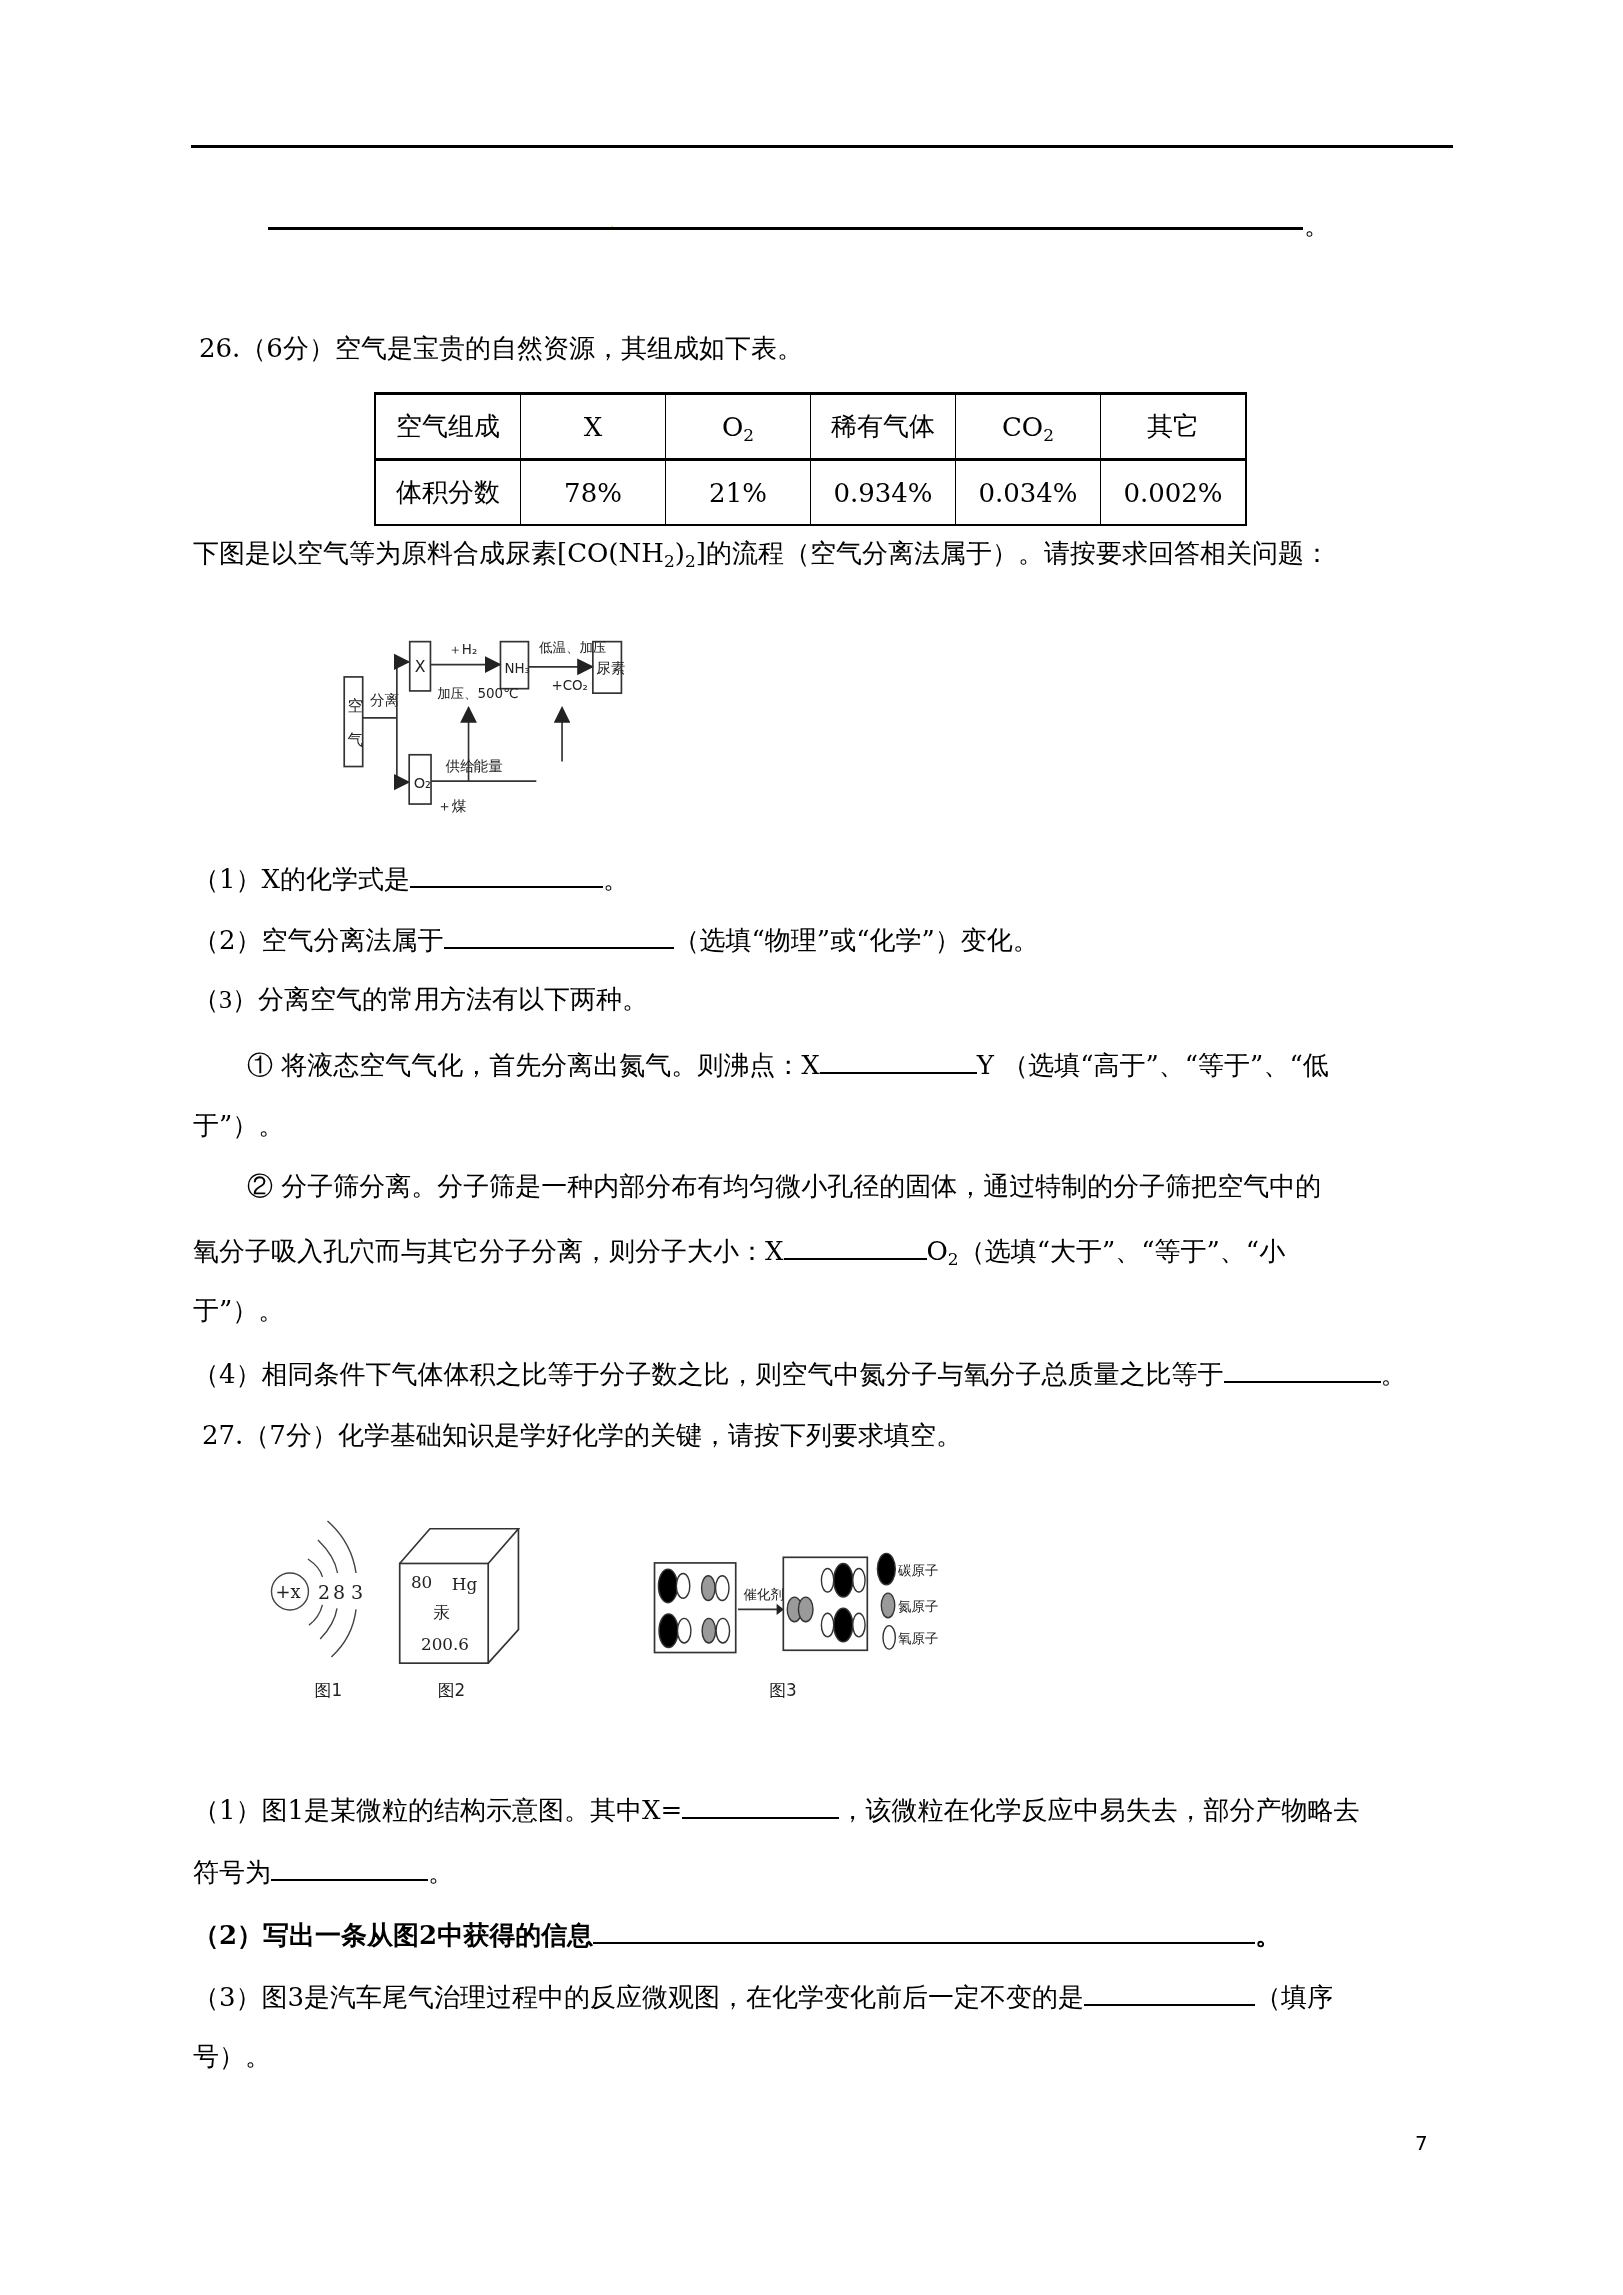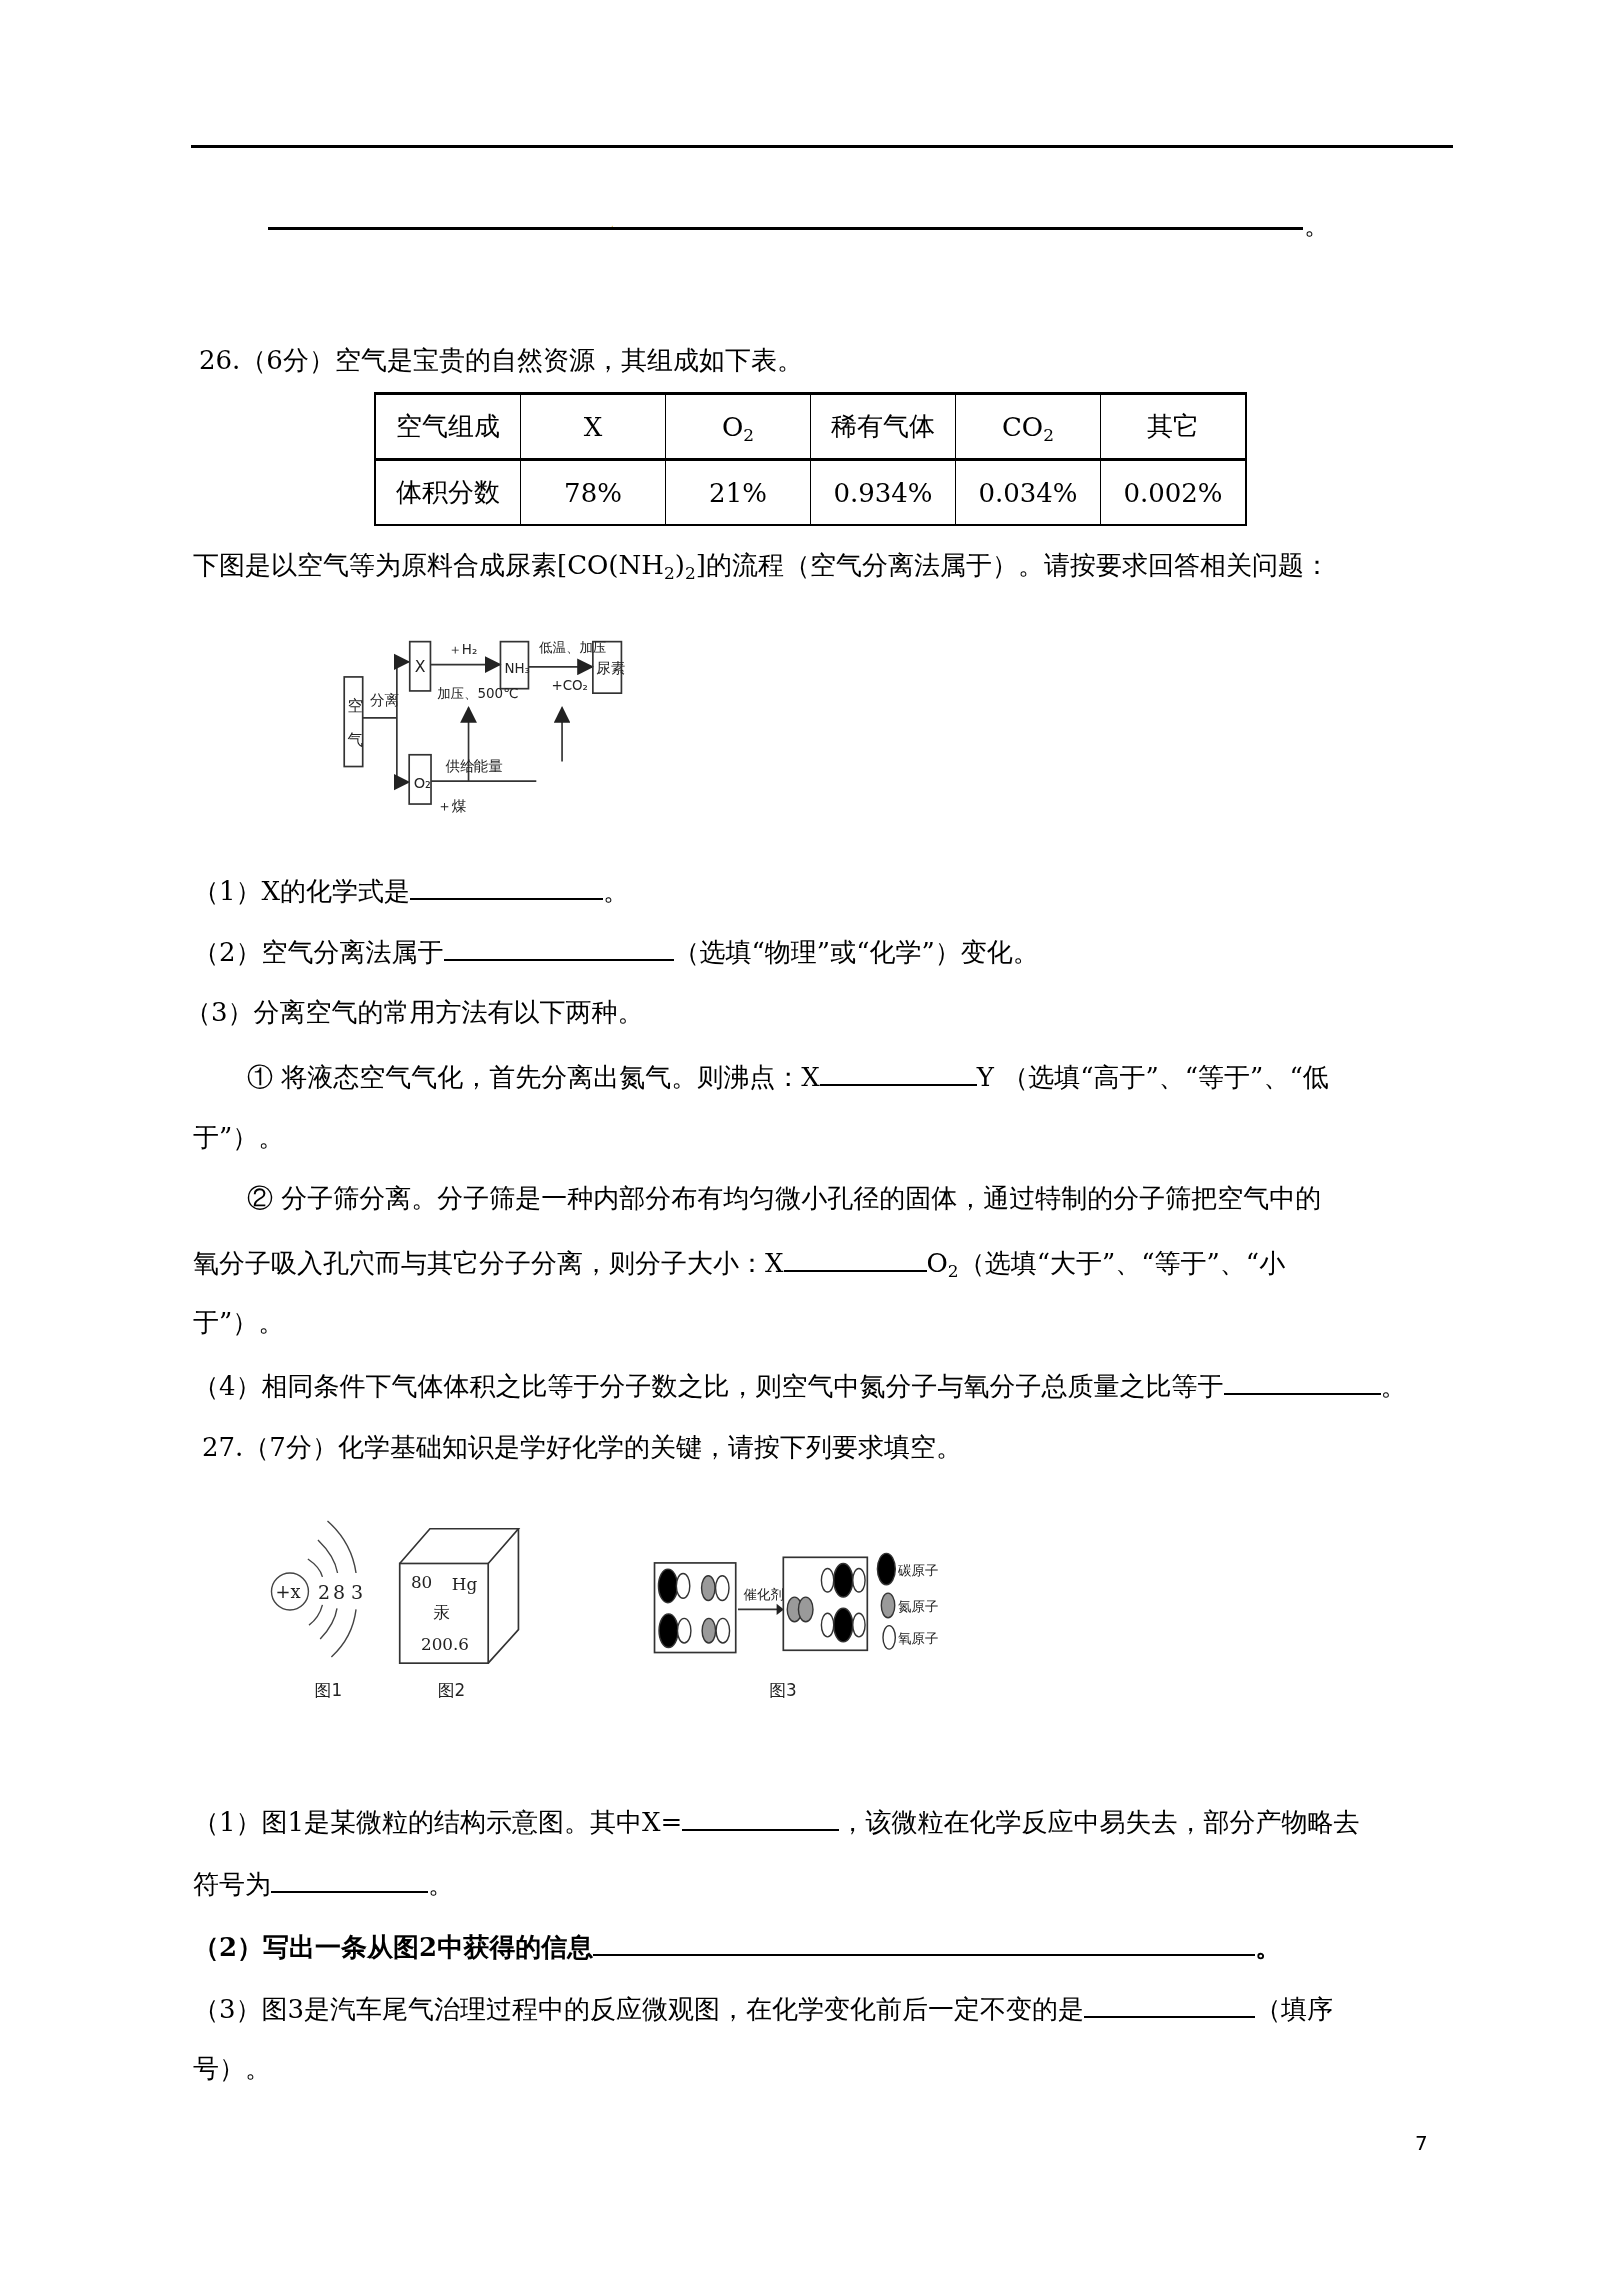--- a/index.html
+++ b/index.html
@@ -1,20 +1,20 @@
 <!DOCTYPE html>
 <html style="font-size:9px"><head>
 <meta charset="utf-8">
 <style>
   html, body { margin: 0; padding: 0; background: #ffffff; }
   body { width: 1623px; height: 2295px; position: relative; overflow: hidden;
          font-family: "DejaVu Serif", "Liberation Serif", serif; color: #000; }
   .abs { position: absolute; }
   .rule-top { left: 191px; top: 145px; width: 1262px; height: 3.4px; background: #000; }
-  .txt { font-size: 26px; line-height: 34px; white-space: nowrap; margin-top: 12px; }
+  .txt { font-size: 26px; line-height: 34px; white-space: nowrap; }
   .blank { display: inline-block; border-bottom: 2.8px solid #000; height: 27px; vertical-align: baseline; }
   sub { font-size: 17px; vertical-align: -4.5px; line-height: 0; }
 
   
   .top-blank { left: 268px; top: 227px; width: 1035px; height: 2.8px; background: #000; }
   .top-dot { left: 611px; top: 222px; font-size: 7.9px; color: #d4a000; }
   .top-period { left: 1304px; top: 208px; font-size: 26px; }
 
   
   table.air { position: absolute; left: 374px; top: 392px; border-collapse: collapse;
@@ -101,21 +101,21 @@
   <text x="382" y="130" font-size="24">+CO₂</text>
   <text x="462" y="100" font-size="26">尿素</text>
   <text x="136" y="306" font-size="26">O₂</text>
   <text x="193" y="275" font-size="26">供给</text>
   <text x="243" y="275" font-size="26">能量</text>
   <text x="178" y="346" font-size="26">＋煤</text>
 </svg>
 
 <div class="abs txt" style="left:193px; top:859px;text-align:right;"><span>（1）X的化学式是</span><span class="blank" style="width:193px;"></span><span>。</span></div>
 <div class="abs txt" style="left:193px; top:920px;"><span>（2）空气分离法属于</span><span class="blank" style="width:230px;"></span><span>（选填“物理”或“化学”）变化。</span></div>
-<div class="abs txt" style="left:185px; top:983px;">（3）分离空气的常用方法有以下两种。</div>
+<div class="abs txt" style="left:193px; top:983px;font-family:Liberation Serif, serif;">（3）分离空气的常用方法有以下两种。</div>
 <div class="abs txt" style="left:247px; top:1045px;"><span>① 将液态空气气化，首先分离出氮气。则沸点：X</span><span class="blank" style="width:157px;"></span><span>Y （选填“高于”、“等于”、“低</span></div>
 <div class="abs txt" style="left:193px; top:1108px;">于”）。</div>
 <div class="abs txt" style="left:247px; top:1169px;">② 分子筛分离。分子筛是一种内部分布有均匀微小孔径的固体，通过特制的分子筛把空气中的</div>
 <div class="abs txt" style="left:193px; top:1231px;"><span>氧分子吸入孔穴而与其它分子分离，则分子大小：X</span><span class="blank" style="width:143px;"></span><span>O</span><sub>2</sub><span>（选填“大于”、“等于”、“小</span></div>
 <div class="abs txt" style="left:193px; top:1293px;">于”）。</div>
 <div class="abs txt" style="left:193px; top:1354px;"><span>（4）相同条件下气体体积之比等于分子数之比，则空气中氮分子与氧分子总质量之比等于</span><span class="blank" style="width:157px;"></span><span>。</span></div>
 
 <div class="abs txt" style="left:202px; top:1418px;">27.（7分）化学基础知识是学好化学的关键，请按下列要求填空。</div>
 
 <svg class="figs" width="1038" height="224" viewBox="0 0 1850 400">

